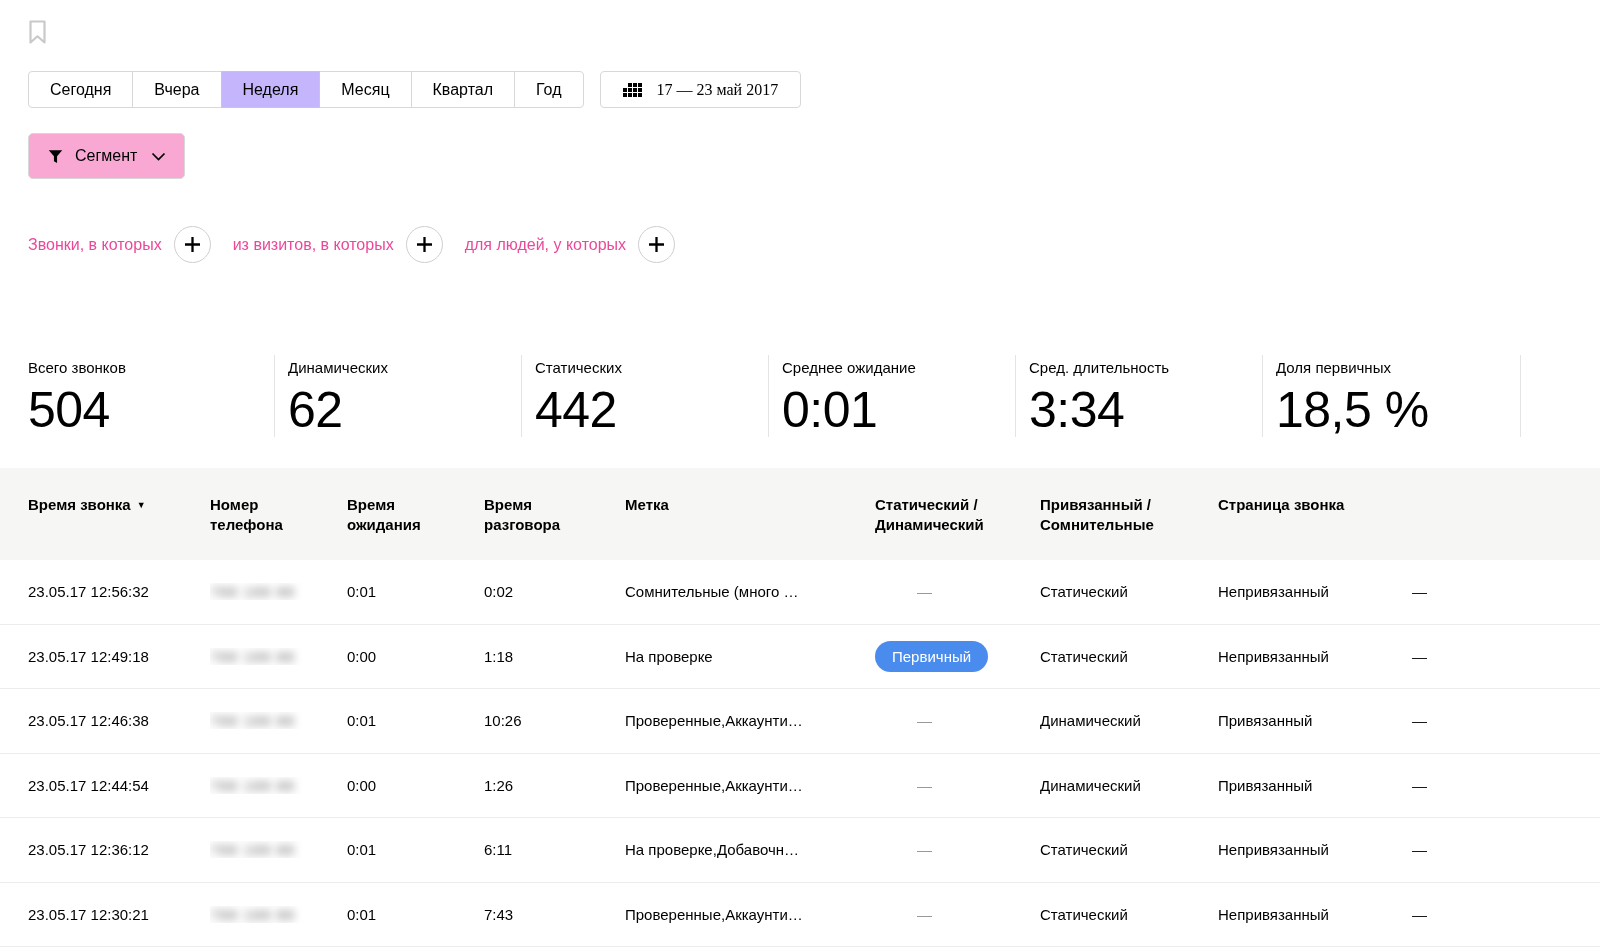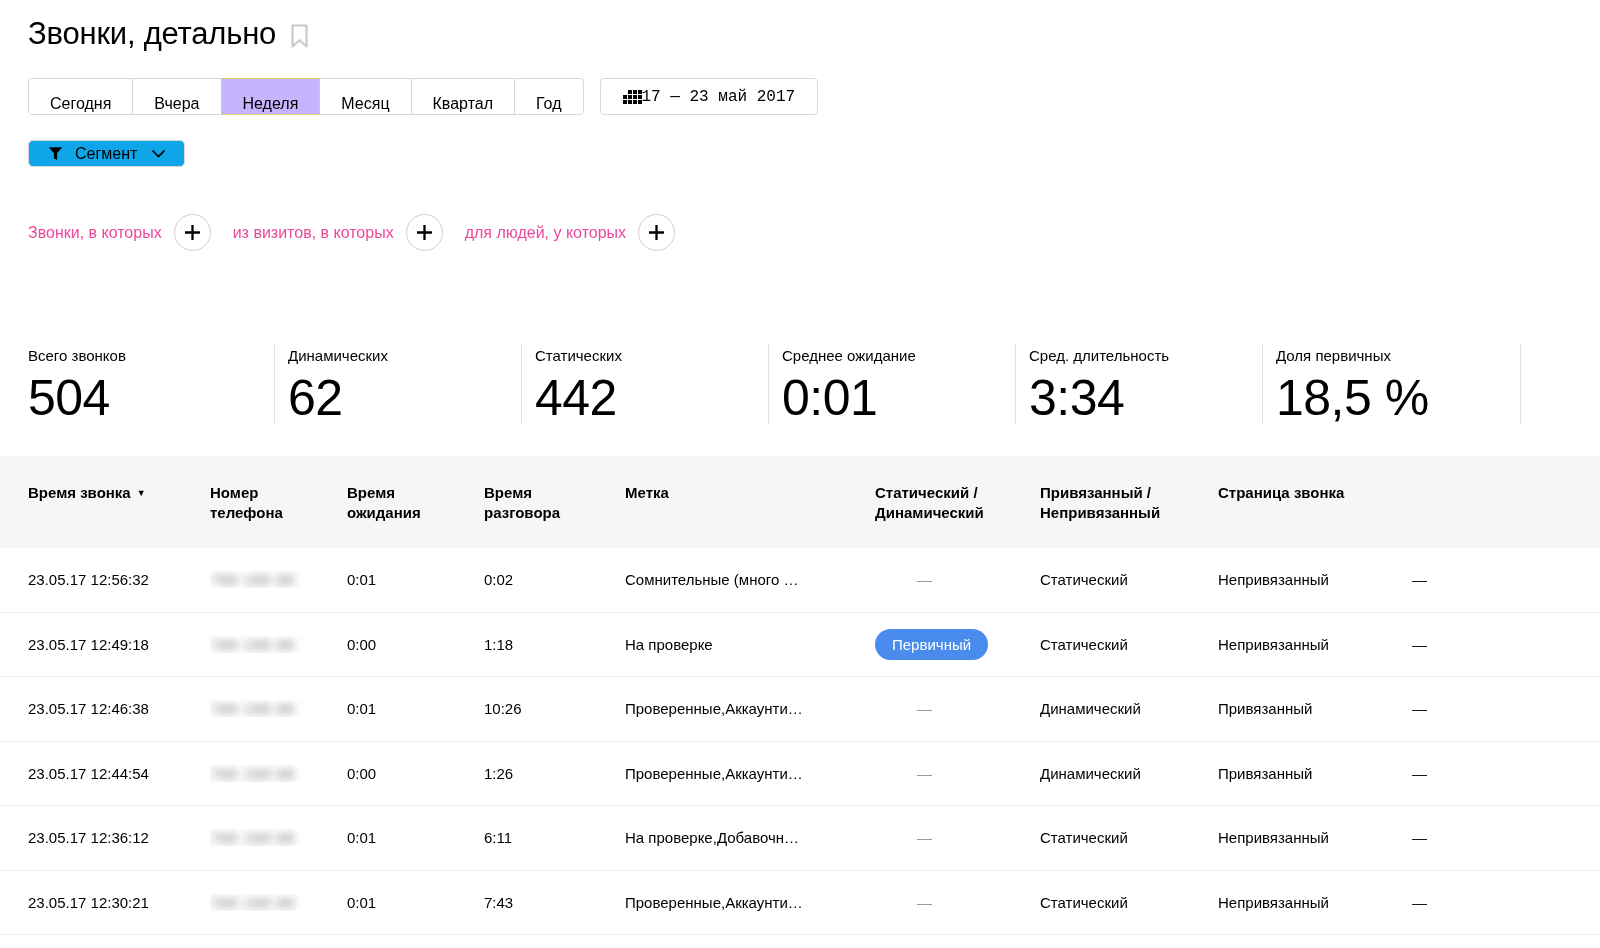--- a/index.html
+++ b/index.html
@@ -8,35 +8,35 @@
   .pad { padding-left:28px; padding-right:28px; }
 
   
   .title-row { display:flex; align-items:center; gap:14px; padding-top:16px; }
   h1 { font-size:31px; font-weight:400; letter-spacing:-0.2px; }
   .bookmark { display:inline-flex; margin-top:4px; }
 
   
   .toolbar { display:flex; align-items:flex-start; margin-top:26px; }
   .tab-group { display:inline-flex; }
-  .tab { height:37px; padding:16px 21px; background:#fff; border:1px solid #d8d8d8;
+  .tab { height:37px; padding:8px 21px; background:#fff; border:1px solid #d8d8d8;
     margin-left:-1px; font-size:16px; font-family:inherit; cursor:pointer; color:#000; position:relative; }
   .tab:first-child { border-radius:4px 0 0 4px; margin-left:0; }
   .tab:last-child { border-radius:0 4px 4px 0; }
   .tab.active { background:#c4b5fd; border-color:#e0cd6e; z-index:2; }
-  .date-btn { height:37px; margin-left:16px; padding:0 22px; display:inline-flex; align-items:center; 
-    background:#fff; border:1px solid #d8d8d8; border-radius:4px; font-size:16px; font-family:Liberation Mono, monospace; cursor:pointer; }
+  .date-btn { height:37px; margin-left:16px; padding:0 22px; display:inline-flex; align-items:center; gap:15px;
+    background:#fff; border:1px solid #d8d8d8; border-radius:4px; font-size:16px; font-family:Liberation Serif, serif; cursor:pointer; }
   .cal-icon { display:grid; grid-template-columns:repeat(4,4px); grid-auto-rows:4px; gap:1px; }
   .cal-icon i { background:#000; }
   .cal-icon i.off { background:transparent; }
 
   
   .segment-row { margin-top:25px; }
-  .segment-btn { height:27px; padding:0 18px; display:inline-flex; align-items:center; gap:11px;
-    background:#0ea5e9; border:1px solid #d8d8d8; border-radius:5px; font-size:16px; font-family:inherit; cursor:pointer; }
+  .segment-btn { height:46px; padding:0 18px; display:inline-flex; align-items:center; gap:11px;
+    background:#f9a8d4; border:1px solid #d8d8d8; border-radius:5px; font-size:16px; font-family:inherit; cursor:pointer; }
 
   
   .filter-row { margin-top:47px; display:flex; align-items:center; }
   .filter-label { font-size:16px; color:#ec4899; margin-right:12px; }
   .plus-btn { width:37px; height:37px; border-radius:50%; border:1px solid #cfcfcf; background:#fff;
     display:inline-flex; align-items:center; justify-content:center; margin-right:22px; cursor:pointer; }
 
   
   .metrics { display:flex; margin-top:92px; margin-left:28px; height:82px; }
   .metric { width:247px; border-right:1px solid #e4e4e4; padding-top:4px; }
@@ -57,21 +57,20 @@
   .phone-blur { color:#6e6e6e; filter:blur(4px); letter-spacing:1px; user-select:none; }
   .dash-gray { color:#999; margin-left:42px; }
   .dash-dark { color:#1a1a1a; }
   .badge { display:inline-block; background:#4a8cee; color:#fff; font-size:15px;
     padding:7px 17px; border-radius:17px; }
 </style>
 </head>
 <body>
 
 <div class="pad title-row">
-  <h1>Звонки, детально</h1>
   <span class="bookmark">
     <svg width="19" height="25" viewBox="0 0 19 25">
       <path d="M2.5 1.5h14v21l-7-6.2-7 6.2z" fill="none" stroke="#c9c9c9" stroke-width="2.2" stroke-linejoin="round"></path>
     </svg>
   </span>
 </div>
 
 <div class="pad toolbar">
   <div class="tab-group">
       <button class="tab">Сегодня</button>
@@ -171,21 +170,21 @@
   </div>
 
 <div class="table-wrap">
   <div class="thead grid-cols">
     <div class="th"><span>Время звонка</span><span class="sort-tri">▼</span></div>
     <div class="th">Номер телефона</div>
     <div class="th">Время ожидания</div>
     <div class="th">Время разговора</div>
     <div class="th">Метка</div>
     <div class="th">Статический / Динамический</div>
-    <div class="th">Привязанный / Непривязанный</div>
+    <div class="th">Привязанный / Сомнительные</div>
     <div class="th">Страница звонка</div>
   </div>
   <div id="tbody">
       <div class="trow grid-cols">
         <div class="cell">23.05.17 12:56:32</div>
         <div class="cell"><span class="phone-blur">788 188 88</span></div>
         <div class="cell">0:01</div>
         <div class="cell">0:02</div>
         <div class="cell">Сомнительные (много …</div>
         <div class="cell"><span class="dash-gray">—</span></div>

